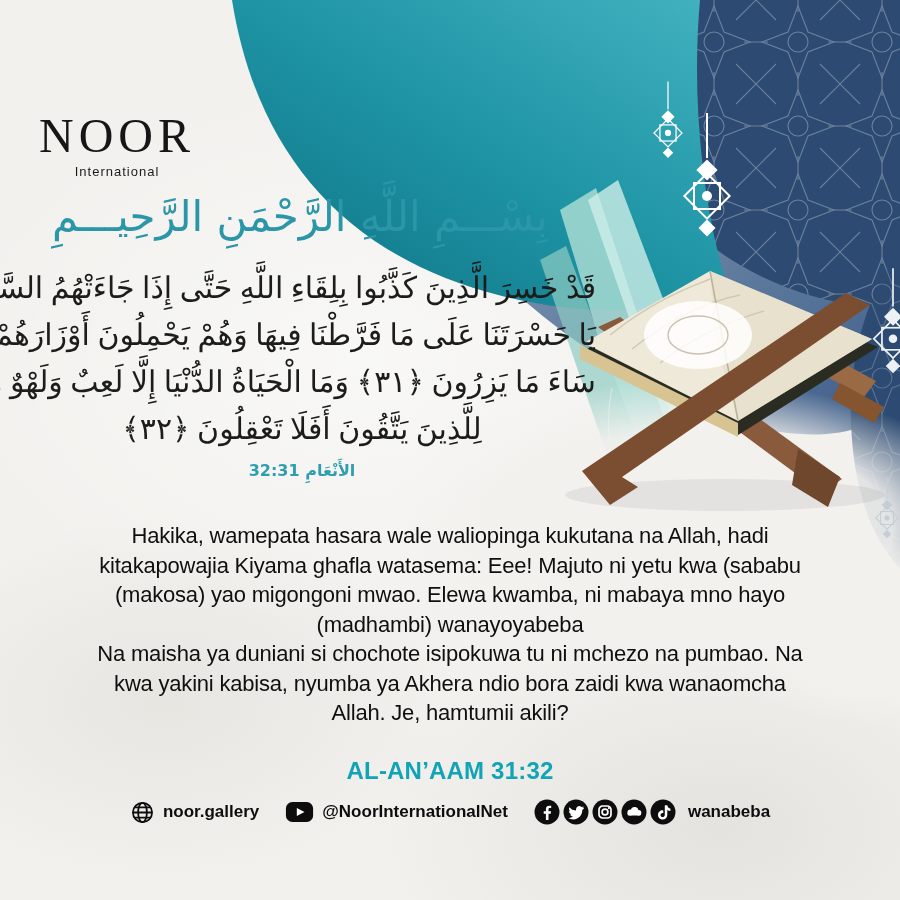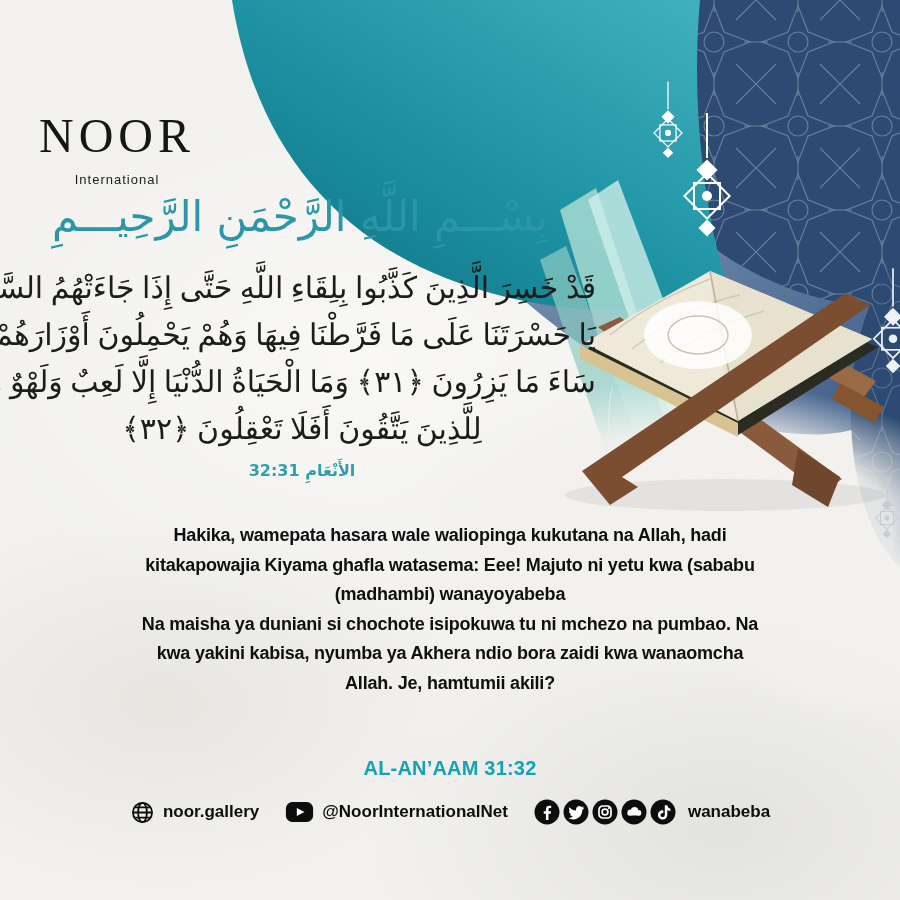--- a/index.html
+++ b/index.html
@@ -9,48 +9,48 @@
       radial-gradient(420px 260px at 18% 78%, rgba(210,208,200,.35), transparent 70%),
       radial-gradient(500px 300px at 80% 92%, rgba(205,205,200,.4), transparent 70%),
       radial-gradient(600px 400px at 40% 40%, rgba(255,255,255,.5), transparent 70%),
       #f2f1ee;
     font-family:"Liberation Sans", sans-serif;
   }
   .bg{position:absolute;left:0;top:0;z-index:0;}
   
   .logo{position:absolute;left:12px;top:16px;width:210px;text-align:center;z-index:3;}
   .logo .name{font-family:"Liberation Serif", serif;font-size:48px;letter-spacing:5px;color:#161616;margin-top:2px;}
-  .logo .sub{font-size:13px;color:#1c1c1c;letter-spacing:1px;margin-top:9px;}
+  .logo .sub{font-size:13px;color:#1c1c1c;letter-spacing:1px;margin-top:1px;}
   
   .bismillah{
     position:absolute;left:20px;top:184px;width:560px;z-index:2;
     direction:rtl;text-align:center;color:#2a96a8;
     font-family:"DejaVu Sans", sans-serif;font-size:42px;line-height:66px;
   }
   .verse{
     position:absolute;left:8px;top:264px;width:588px;z-index:2;
     direction:rtl;text-align:center;color:#1c1c1a;
     font-family:Liberation Serif, serif;font-size:30px;line-height:47px;
   }
   .verse .vline{white-space:nowrap;}
   .verse-ref{
     position:absolute;left:8px;top:461px;width:588px;z-index:2;
     direction:rtl;text-align:center;color:#2d9fae;
     font-family:"DejaVu Sans", sans-serif;font-size:16px;font-weight:bold;
   }
   
   .translation{
     position:absolute;left:28px;top:521px;width:844px;z-index:2;
-    text-align:center;color:#0f0f0f;font-weight:bold;
-    font-size:18px;line-height:29.5px;letter-spacing:-.2px;
+    text-align:center;color:#0f0f0f;font-weight:normal;
+    font-size:22px;line-height:29.5px;letter-spacing:-.2px;
   }
   .translation .tline{white-space:nowrap;}
   .trans-ref{
     position:absolute;left:0;top:757px;width:900px;z-index:2;
-    text-align:center;color:#12a4b6;font-weight:bold;font-size:20px;letter-spacing:.2px;
+    text-align:center;color:#12a4b6;font-weight:bold;font-size:24px;letter-spacing:.2px;
   }
   
   .footer{
     position:absolute;left:0;top:799px;width:900px;z-index:2;
     display:flex;justify-content:center;align-items:center;gap:26px;
     color:#0d0d0d;font-weight:bold;font-size:17px;
   }
   .fgroup{display:flex;align-items:center;gap:8px;text-align:right;}
   .fgroup .circles{display:flex;align-items:center;gap:3px;margin-right:4px;}
   .fgroup svg{display:block;}
@@ -180,20 +180,21 @@
     <div class="vline">قَدْ خَسِرَ الَّذِينَ كَذَّبُوا بِلِقَاءِ اللَّهِ حَتَّى إِذَا جَاءَتْهُمُ السَّاعَةُ بَغْتَةً قَالُوا</div>
     <div class="vline">يَا حَسْرَتَنَا عَلَى مَا فَرَّطْنَا فِيهَا وَهُمْ يَحْمِلُونَ أَوْزَارَهُمْ عَلَى ظُهُورِهِمْ أَلَا</div>
     <div class="vline">سَاءَ مَا يَزِرُونَ ﴿٣١﴾ وَمَا الْحَيَاةُ الدُّنْيَا إِلَّا لَعِبٌ وَلَهْوٌ وَلَلدَّارُ الْآخِرَةُ خَيْرٌ</div>
     <div class="vline">لِلَّذِينَ يَتَّقُونَ أَفَلَا تَعْقِلُونَ ﴿٣٢﴾</div>
   </div>
   <div class="verse-ref">الأَنْعَامِ 32:31</div>
 
   <div class="translation">
     <div class="tline">Hakika, wamepata hasara wale waliopinga kukutana na Allah, hadi</div>
     <div class="tline">kitakapowajia Kiyama ghafla watasema: Eee! Majuto ni yetu kwa (sababu</div>
+    <div class="tline">(makosa) yao migongoni mwao. Elewa kwamba, ni mabaya mno hayo</div>
     <div class="tline">(madhambi) wanayoyabeba</div>
     <div class="tline">Na maisha ya duniani si chochote isipokuwa tu ni mchezo na pumbao. Na</div>
     <div class="tline">kwa yakini kabisa, nyumba ya Akhera ndio bora zaidi kwa wanaomcha</div>
     <div class="tline">Allah. Je, hamtumii akili?</div>
   </div>
   <div class="trans-ref">AL-AN’AAM 31:32</div>
 
   <div class="footer">
     <span class="fgroup">
       <svg width="25" height="25" viewBox="0 0 24 24">

